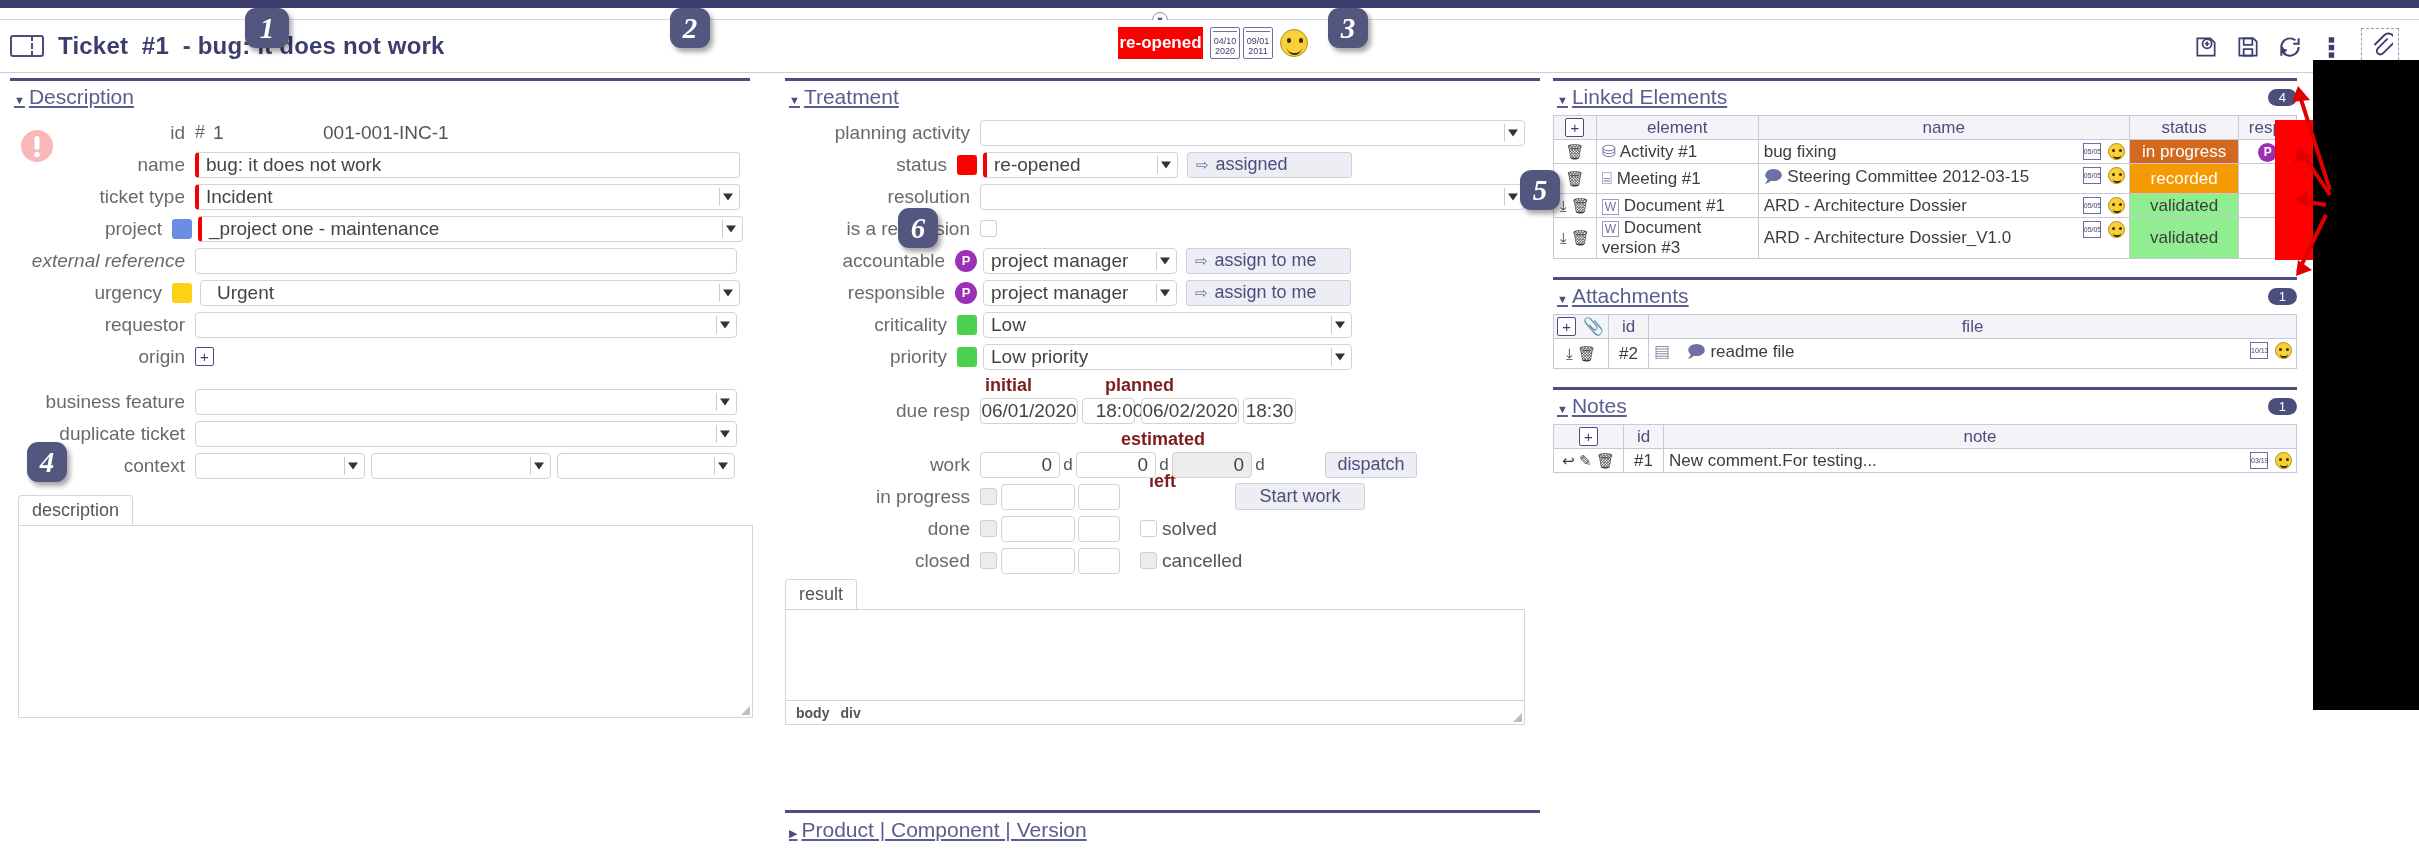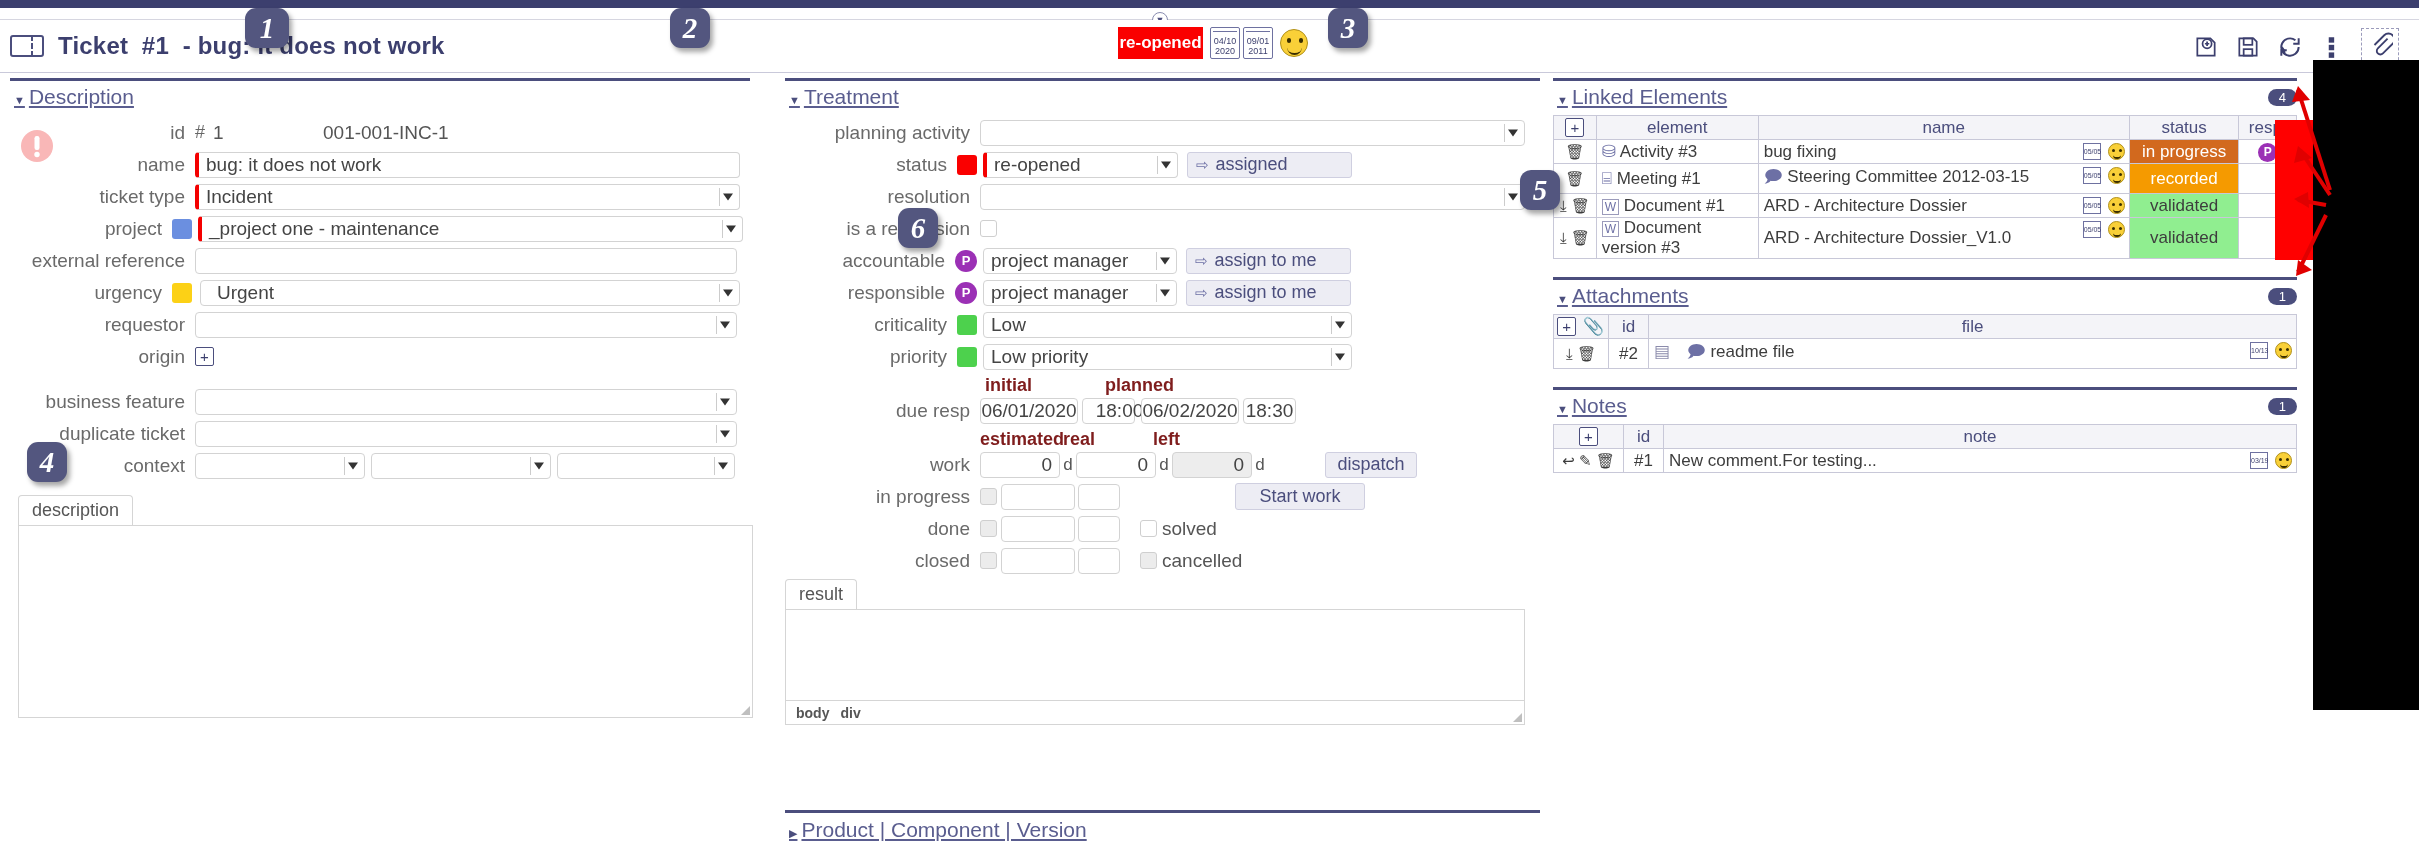--- a/index.html
+++ b/index.html
@@ -292,21 +292,21 @@
       <div class="lbl" style="width:162px;">project</div>
       <div class="swatch" style="background:#6b8fe0; margin-right:6px;"></div>
       <div class="inp req sel" style="width:545px;">
         <span>_project one - maintenance</span>
         <span class="divider"></span>
           <span class="arr"></span>
       </div>
     </div>
 
     <div class="row">
-      <div class="lbl" style="width:185px;">external reference</div>
+      <div class="lbl" style="width:185px;font-style:italic;">external reference</div>
       <div class="inp" style="width:542px;"></div>
     </div>
 
     <div class="row">
       <div class="lbl" style="width:162px;">urgency</div>
       <div class="swatch" style="background:#fcd116; margin-right:8px;"></div>
       <div class="inp sel" style="width:540px;padding-left:16px;">
         <span>Urgent</span>
         <span class="divider"></span>
           <span class="arr"></span>
@@ -468,21 +468,21 @@
     <div class="colhdr">planned</div>
   </div>
   <div class="row">
     <div class="lbl" style="width:195px;">due resp</div>
     <div class="inp" style="width:98px; justify-content:center;">06/01/2020</div>
     <div class="inp" style="width:53px; margin-left:4px; justify-content:center;padding-left:29px;">18:00</div>
     <div class="inp" style="width:98px; margin-left:6px; justify-content:center;">06/02/2020</div>
     <div class="inp" style="width:53px; margin-left:4px; justify-content:center;">18:30</div>
   </div>
 
-  <div class="row" style="height:20px; margin-bottom:2px;">
+  <div class="row" style="height:20px; margin-bottom:2px;flex-direction:column;">
     <div style="width:195px;"></div>
     <div class="colhdr" style="width:83px;">estimated</div>
     <div class="colhdr" style="width:90px;">real</div>
     <div class="colhdr">left</div>
   </div>
   <div class="row">
     <div class="lbl" style="width:195px;">work</div>
     <div class="inp" style="width:80px; justify-content:flex-end;">0</div>
     <div style="width:16px; text-align:center; color:#555; font-size:17px;">d</div>
     <div class="inp" style="width:80px; justify-content:flex-end;">0</div>
@@ -551,21 +551,21 @@
       <th style="width:40px;">
         <span class="plusbtn" style="display:inline-block;">+</span>
       </th>
       <th style="width:155px;">element</th>
       <th style="width:355px;">name</th>
       <th style="width:105px;">status</th>
       <th style="width:55px;">resp.</th>
     </tr>
     <tr>
       <td class="iconcell"><span>🗑</span></td>
-      <td><span style="color:#6d70a5;">⛁</span> <span>Activity #3</span></td>
+      <td><span style="color:#6d70a5;">⛁</span> <span>Activity #1</span></td>
       <td style="position:relative;">
         <span>bug fixing</span>
         <span style="position:absolute; right:28px; top:3px;" class="mini-cal">05/05</span>
         <span style="position:absolute; right:4px; top:3px;" class="mini-smiley"></span>
       </td>
       <td style="background:#d2691e; color:#fff; text-align:center;">in progress</td>
       <td style="text-align:center;"><span class="rowavatar">P</span></td>
     </tr>
     <tr>
       <td class="iconcell"><span>🗑</span></td>

